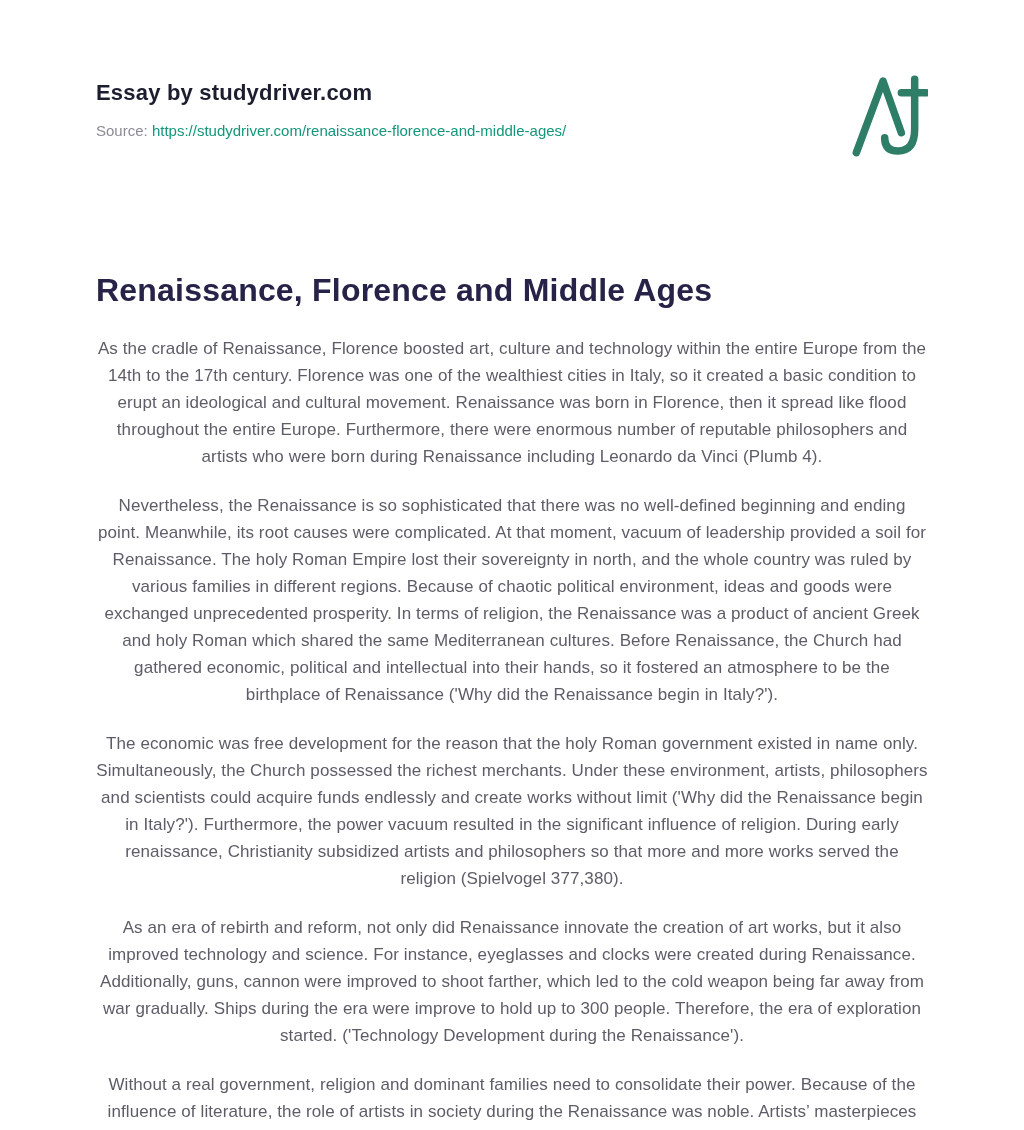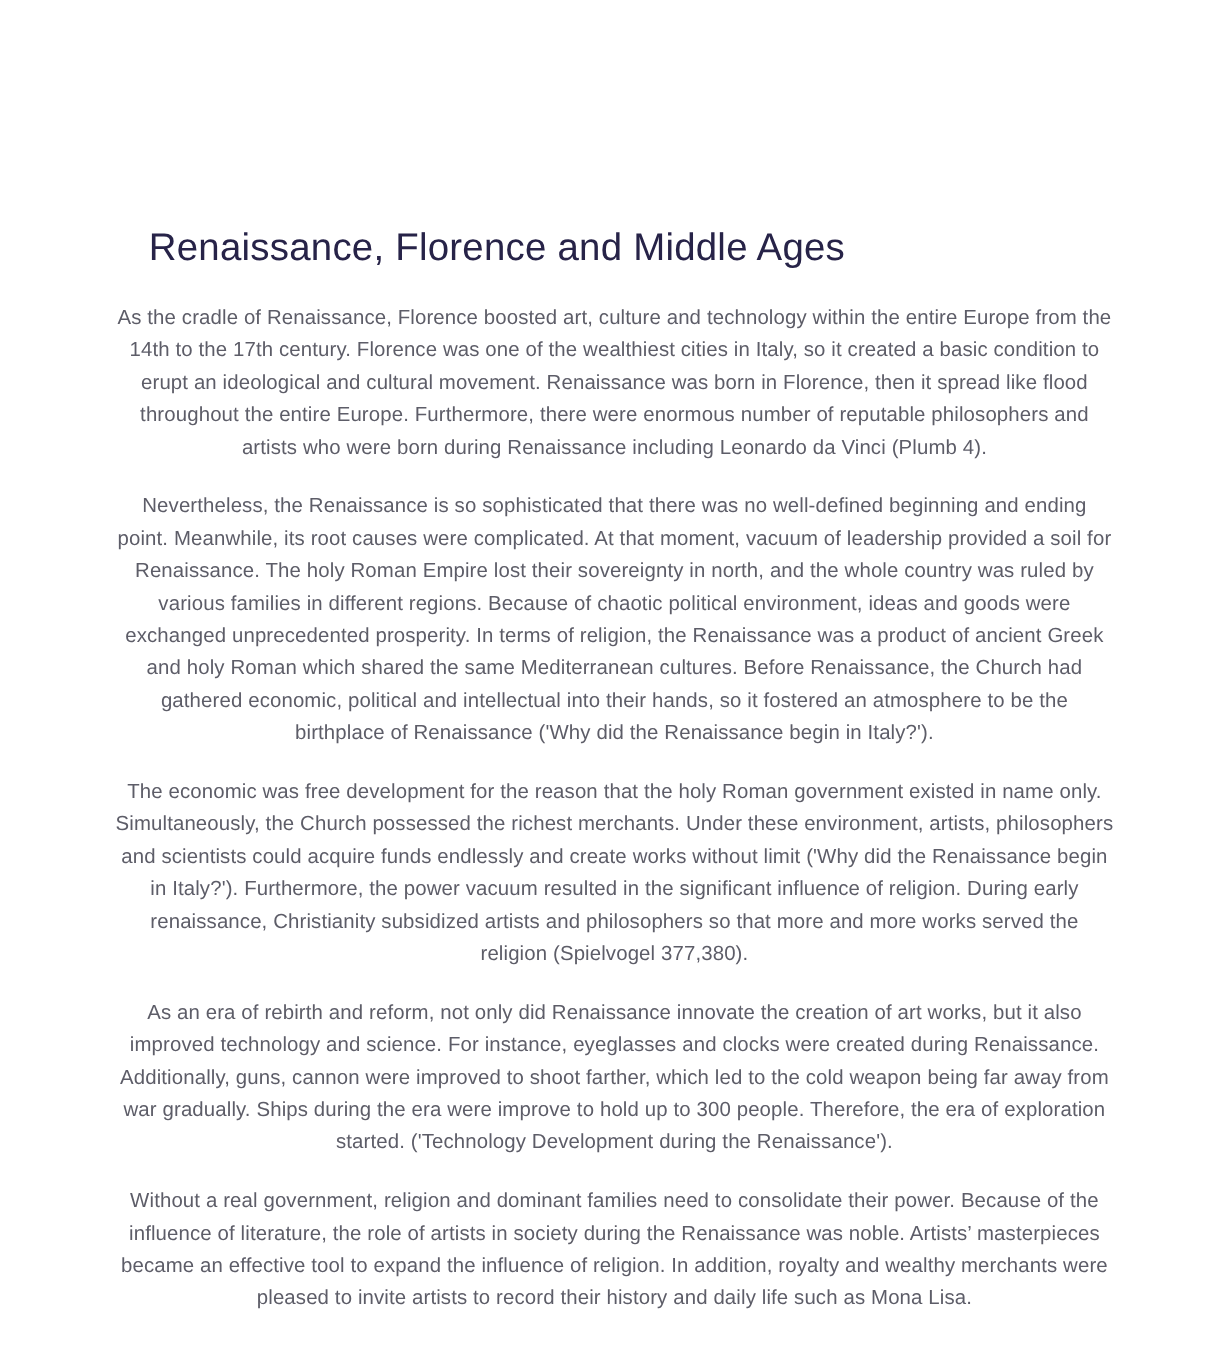--- a/index.html
+++ b/index.html
@@ -43,42 +43,58 @@
   }
   .logo {
     width: 80px;
     height: 88px;
     flex: 0 0 auto;
     margin-top: -4px;
   }
   .title {
     margin-top: 112px;
     font-size: 32px;
-    font-weight: 400;
+    font-weight: 700;
     color: #272348;
     letter-spacing: 0.2px;
-    margin-left: 28px;
   }
   .body-copy {
     margin-top: 26px;
   }
   .body-copy p {
     font-size: 17px;
     line-height: 27px;
     color: #5d5d68;
     letter-spacing: 0.1px;
     margin-bottom: 22px;
     text-align: center;
   }
 </style>
 </head>
 <body>
 
 <div class="page">
 
+  <div class="header">
+    <div>
+      <div class="brand">Essay by studydriver.com</div>
+      <div class="source-line">
+        <span>Source:</span>
+        <a href="#">https://studydriver.com/renaissance-florence-and-middle-ages/</a>
+      </div>
+    </div>
+
+    <svg class="logo" viewBox="0 0 96 104" aria-hidden="true">
+      <g fill="none" stroke="#2e7e67" stroke-width="9" stroke-linecap="round" stroke-linejoin="round">
+        <path d="M 10 96 L 42 10 L 64 72"></path>
+        <path d="M 80 8 L 80 68 Q 80 94 60 94 Q 44 94 44 78"></path>
+        <path d="M 64 24 L 94 24"></path>
+      </g>
+    </svg>
+  </div>
 
   <h1 class="title">Renaissance, Florence and Middle Ages</h1>
 
   <div class="body-copy">
     <p>As the cradle of Renaissance, Florence boosted art, culture and technology within the entire Europe from the 14th to the 17th century. Florence was one of the wealthiest cities in Italy, so it created a basic condition to erupt an ideological and cultural movement. Renaissance was born in Florence, then it spread like flood throughout the entire Europe. Furthermore, there were enormous number of reputable philosophers and artists who were born during Renaissance including Leonardo da Vinci (Plumb 4).</p>
     <p>Nevertheless, the Renaissance is so sophisticated that there was no well-defined beginning and ending point. Meanwhile, its root causes were complicated. At that moment, vacuum of leadership provided a soil for Renaissance. The holy Roman Empire lost their sovereignty in north, and the whole country was ruled by various families in different regions. Because of chaotic political environment, ideas and goods were exchanged unprecedented prosperity. In terms of religion, the Renaissance was a product of ancient Greek and holy Roman which shared the same Mediterranean cultures. Before Renaissance, the Church had gathered economic, political and intellectual into their hands, so it fostered an atmosphere to be the birthplace of Renaissance ('Why did the Renaissance begin in Italy?').</p>
     <p>The economic was free development for the reason that the holy Roman government existed in name only. Simultaneously, the Church possessed the richest merchants. Under these environment, artists, philosophers and scientists could acquire funds endlessly and create works without limit ('Why did the Renaissance begin in Italy?'). Furthermore, the power vacuum resulted in the significant influence of religion. During early renaissance, Christianity subsidized artists and philosophers so that more and more works served the religion (Spielvogel 377,380).</p>
     <p>As an era of rebirth and reform, not only did Renaissance innovate the creation of art works, but it also improved technology and science. For instance, eyeglasses and clocks were created during Renaissance. Additionally, guns, cannon were improved to shoot farther, which led to the cold weapon being far away from war gradually. Ships during the era were improve to hold up to 300 people. Therefore, the era of exploration started. ('Technology Development during the Renaissance').</p>
     <p>Without a real government, religion and dominant families need to consolidate their power. Because of the influence of literature, the role of artists in society during the Renaissance was noble. Artists’ masterpieces became an effective tool to expand the influence of religion. In addition, royalty and wealthy merchants were pleased to invite artists to record their history and daily life such as Mona Lisa.</p>
 

